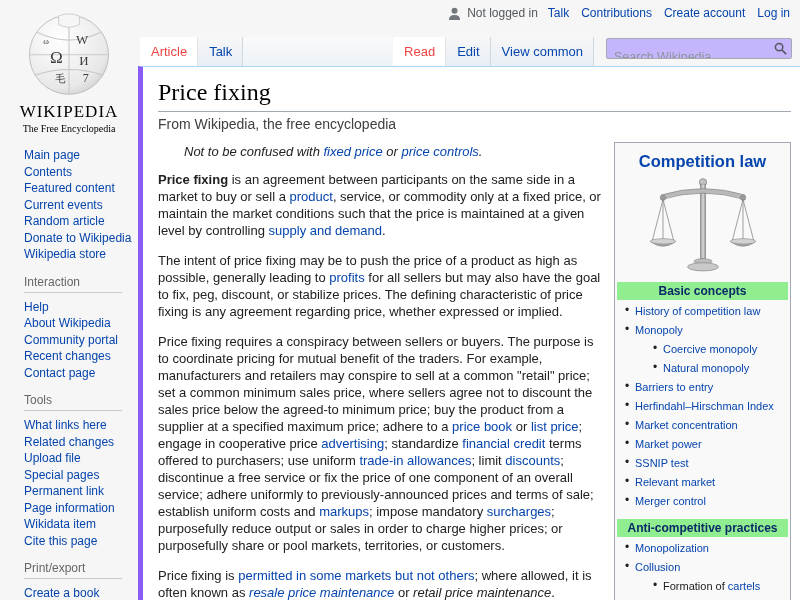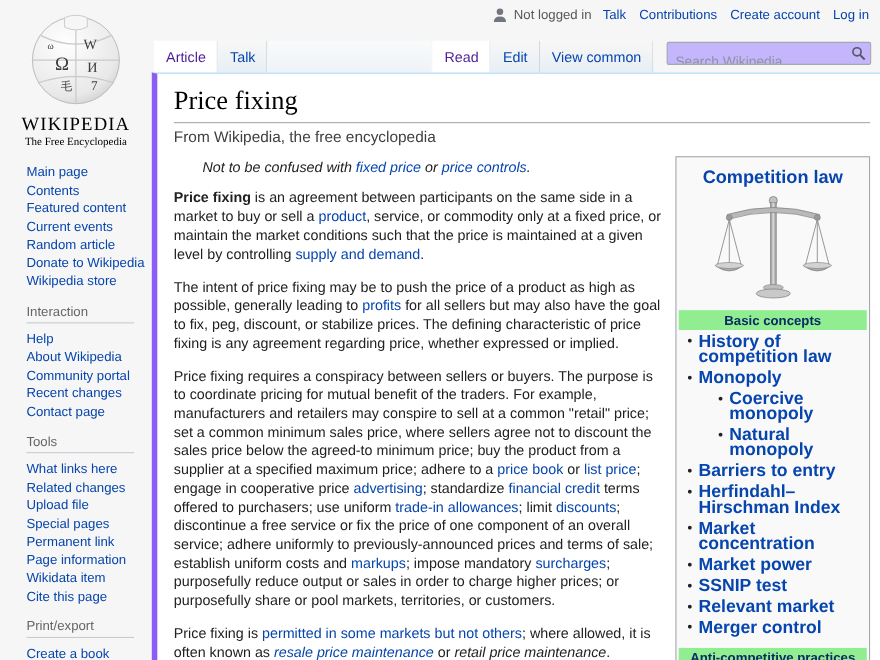--- a/index.html
+++ b/index.html
@@ -37,21 +37,21 @@
   }
   #personal-bar .pb-link { color: #0645ad; }
   #user-icon-svg { display: inline-block; vertical-align: middle; margin-right: -4px; }
   #tab-strip { position: absolute; left: 2px; right: 8px; bottom: 0; height: 29px; display: flex; align-items: flex-end; }
   .tab {
     height: 29px; line-height: 30px; padding: 0 11px; font-size: 13px;
     background: linear-gradient(to bottom, #f7f7f7 0%, #e7eef4 100%);
     box-shadow: inset -1px 0 0 #cfd8de; white-space: nowrap; cursor: pointer;
   }
   .tab.active { background: #fff; box-shadow: inset -1px 0 0 #e4e4e4; }
-  .tab .tab-label-active { color: #4c1d95; margin-top: 32px; }
+  .tab .tab-label-active { color: #ef4444; margin-top: 32px; }
   #tab-spacer { flex: 1; height: 29px; margin: 0 1px;
     background: linear-gradient(to bottom, #f9fafb 0%, #eef3f7 100%); border-radius: 2px 2px 0 0; }
   #search-wrap { align-self: center; margin-left: 12px; position: relative; }
   #search-input {
     width: 186px; height: 21px; border: 1px solid #a2a9b1; border-radius: 2px;
     font-size: 12.5px; padding: 16px 22px 0 7px; color: #444; background: #c4b5fd; outline: none;
     font-family: "Liberation Sans", sans-serif;
   }
   #search-input::placeholder { color: #8d949c; }
   #search-icon-svg { position: absolute; right: 5px; top: 4px; cursor: pointer; }
@@ -77,21 +77,21 @@
     width: 177px; flex-shrink: 0; border: 1px solid #a2a9b1; background: #f9f9f9;
     padding: 2px; font-size: 12px;
   }
   #infobox-title { display: block; text-align: center; font-size: 16.5px; font-weight: bold; color: #0645ad; margin: 7px 0 4px 0; }
   #infobox-image { text-align: center; margin: 2px 0 4px 0; cursor: pointer; }
   .ib-head {
     background: #90ee90; text-align: center; font-weight: bold; font-size: 12px;
     color: #0a2a66; padding: 2px 0; margin: 2px 0 3px 0;
   }
   .ib-list { list-style: none; padding: 1px 2px 4px 8px; }
-  .ib-list li { font-size: 16px; line-height: 14px; margin: 0 0 5px 0; padding-left: 10px; position: relative; font-weight: bold; }
+  .ib-list li { font-size: 11px; line-height: 14px; margin: 0 0 5px 0; padding-left: 10px; position: relative; }
   .ib-list li::before { content: "•"; position: absolute; left: 0; top: -1px; color: #202122; font-size: 12px; }
   .ib-sublist { list-style: none; margin-top: 5px; }
   .ib-sublist li { margin-left: 18px; }
 </style>
 </head>
 <body>
 
 <div id="left-panel">
   <div id="logo">
     <svg width="86" height="86" viewBox="0 0 100 100">

